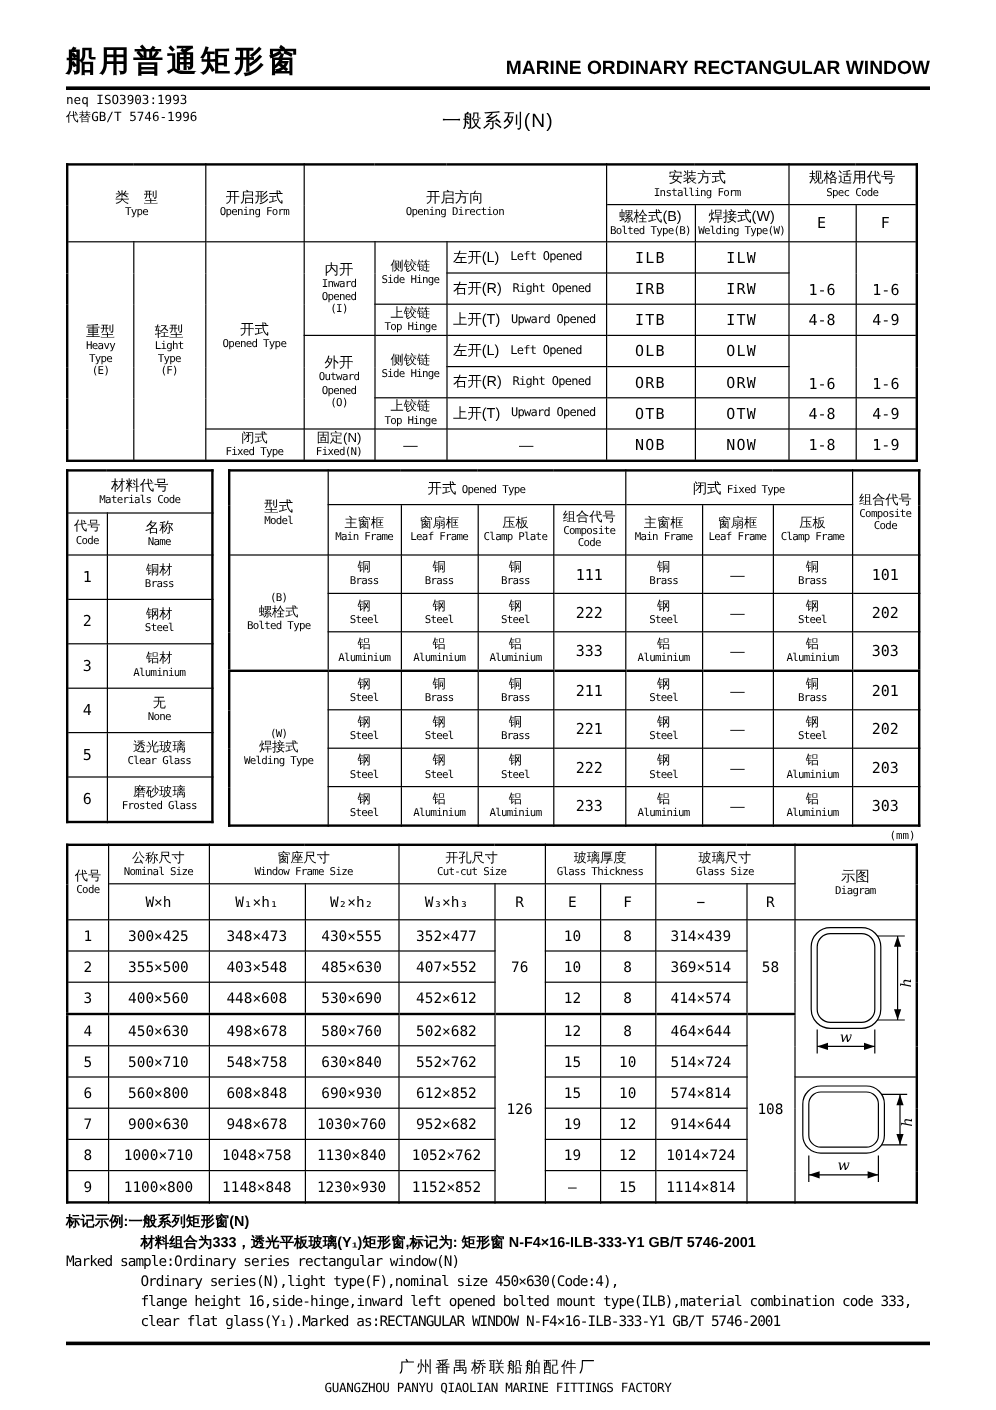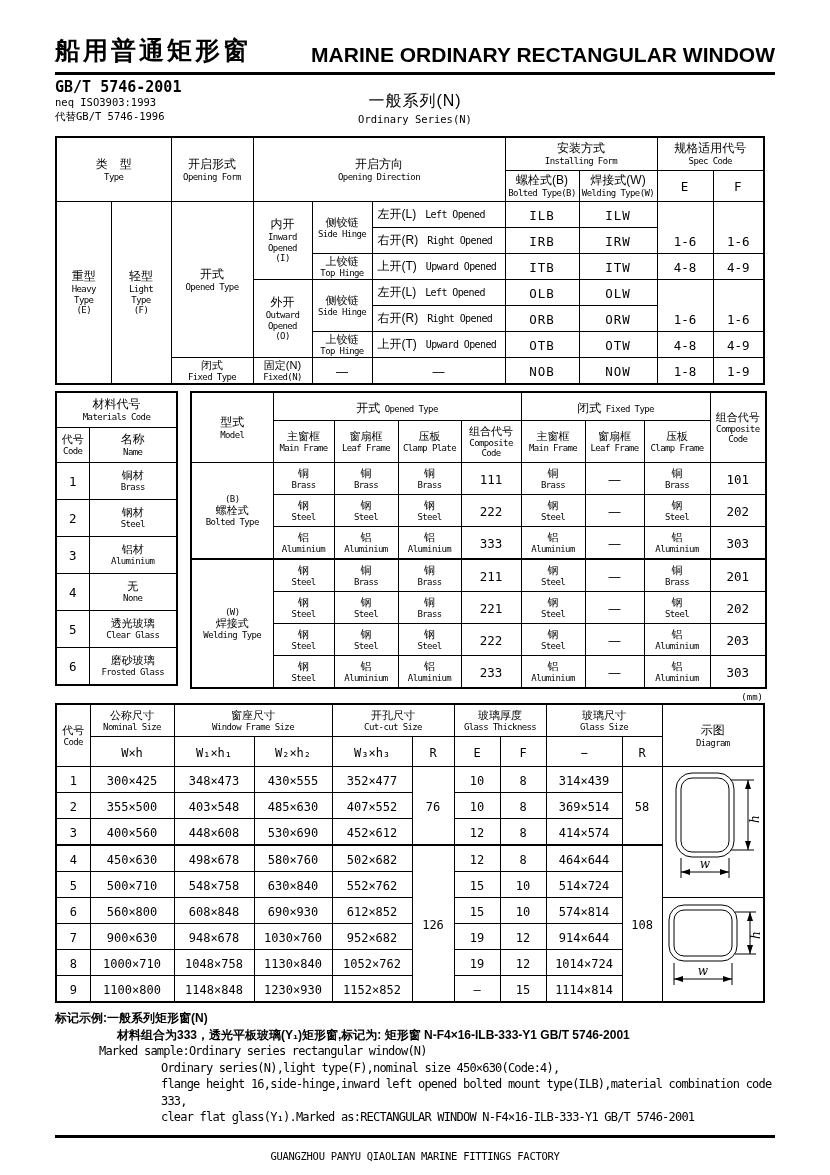--- a/index.html
+++ b/index.html
@@ -5,21 +5,21 @@
   html,body { margin:0; padding:0; background:#9a9a9a; }
   .page {
     position:relative; width:830px; height:1175px; background:#ffffff;
     margin:0 auto; box-sizing:border-box; padding:34px 55px 0 55px;
     font-family:"Liberation Sans", sans-serif; color:#000;
   }
   
   .titlebar { display:flex; justify-content:space-between; align-items:flex-end;
     border-bottom:3px solid #000; padding-bottom:5px;gap:26px; }
   .title-zh { font-size:25px; font-weight:bold; letter-spacing:3px; }
-  .title-en { font-size:21px; font-weight:bold; font-family:"Liberation Sans",sans-serif; letter-spacing:0px; }
+  .title-en { font-size:16px; font-weight:bold; font-family:"Liberation Sans",sans-serif; letter-spacing:0px; }
   .stdblock { position:relative; height:56px; padding-top:3px; }
   .std1 { font-size:15px; font-weight:bold; font-family:"DejaVu Sans Mono",monospace; }
   .std2,.std3 { font-size:10.5px; font-family:"DejaVu Sans Mono",monospace; line-height:1.3; }
   .series { position:absolute; left:0; right:0; top:16px; text-align:center; }
   .series-zh { font-size:16px; letter-spacing:1px; }
   .series-en { font-size:10.5px; font-family:"DejaVu Sans Mono",monospace; margin-top:1px; }
   
   table { border-collapse:collapse; table-layout:fixed; }
   td { border:1px solid #000; text-align:center; vertical-align:middle; padding:0; overflow:hidden; }
   .t { border:2px solid #000; }
@@ -57,43 +57,41 @@
   .t3 tr.br td { height:25px; }
   .t3 .num { font-size:12px; }
   .diagcell { vertical-align:middle; }
   .diagcell svg { display:block; margin:0 auto; }
   .dim { stroke:#000; stroke-width:1; fill:none; }
   .ah  { fill:#000; stroke:none; }
   .dimlabel { font-family:"DejaVu Serif",serif; font-style:italic; font-size:12px; fill:#000; }
   
   .notes { margin-top:7px; }
   .nzh { font-size:12px; line-height:16.5px;font-weight:bold; }
-  .nen { font-size:12px; line-height:16.5px; font-family:"DejaVu Sans Mono",monospace; letter-spacing:-0.8px;margin-left:44px; }
+  .nen { font-size:12px; line-height:16.5px; font-family:"DejaVu Sans Mono",monospace; letter-spacing:-0.8px; }
   .indent { padding-left:62px; }
   
   .footer { margin-top:9px; border-top:3px solid #000; padding-top:9px; text-align:center; }
   .fact-zh { font-size:13px; letter-spacing:2px; }
   .fact-en { font-size:10.5px; font-family:"DejaVu Sans Mono",monospace; margin-top:3px; letter-spacing:-0.3px; }
 </style>
 </head>
 <body>
 
 <div class="page">
 
   <div class="titlebar">
     <div class="title-zh">船用普通矩形窗</div>
     <div class="title-en">MARINE ORDINARY RECTANGULAR WINDOW</div>
   </div>
   <div class="stdblock">
-    <div class="std1">GB/T 5746-2001</div>
     <div class="std2">neq ISO3903:1993</div>
     <div class="std3">代替GB/T 5746-1996</div>
     <div class="series">
       <div class="series-zh">一般系列(N)</div>
-      <div class="series-en">Ordinary Series(N)</div>
     </div>
   </div>
 
   <table class="t t1">
     <colgroup>
         <col style="width:55px">
         <col style="width:60px">
         <col style="width:82px">
         <col style="width:59px">
         <col style="width:60px">
@@ -785,16 +783,17 @@
   <div class="notes">
     <div class="nzh">标记示例:一般系列矩形窗(N)</div>
     <div class="nzh indent">材料组合为333，透光平板玻璃(Y₁)矩形窗,标记为: 矩形窗  N-F4×16-ILB-333-Y1  GB/T 5746-2001</div>
     <div class="nen">Marked sample:Ordinary series rectangular window(N)</div>
     <div class="nen indent">Ordinary series(N),light type(F),nominal size 450×630(Code:4),</div>
     <div class="nen indent">flange height 16,side-hinge,inward left opened bolted mount type(ILB),material combination code 333,</div>
     <div class="nen indent">clear flat glass(Y₁).Marked as:RECTANGULAR WINDOW  N-F4×16-ILB-333-Y1  GB/T 5746-2001</div>
   </div>
 
   <div class="footer">
+    <div class="fact-zh">广州番禺桥联船舶配件厂</div>
     <div class="fact-en">GUANGZHOU PANYU QIAOLIAN MARINE FITTINGS FACTORY</div>
   </div>
 
 </div>
 
 </body></html>

